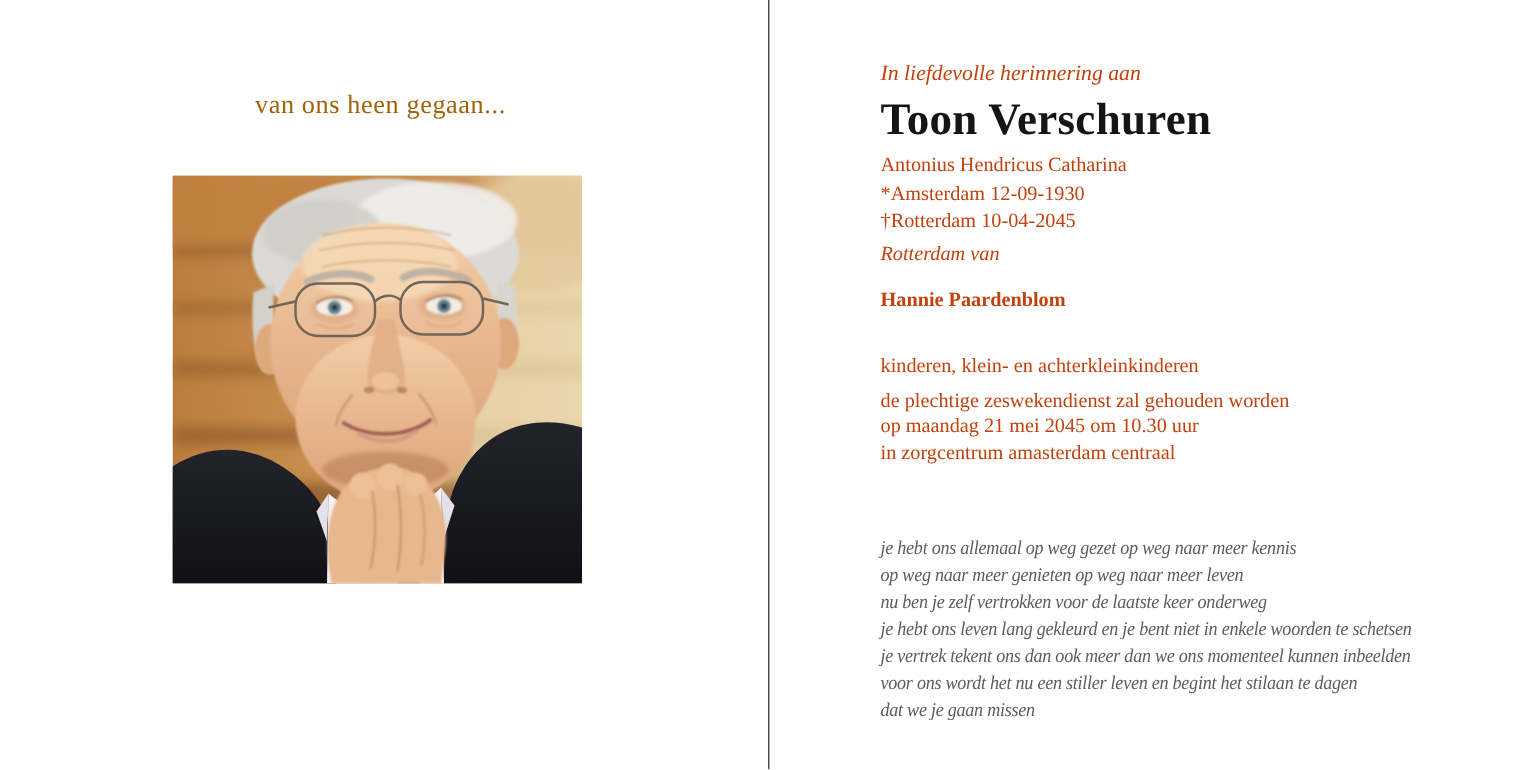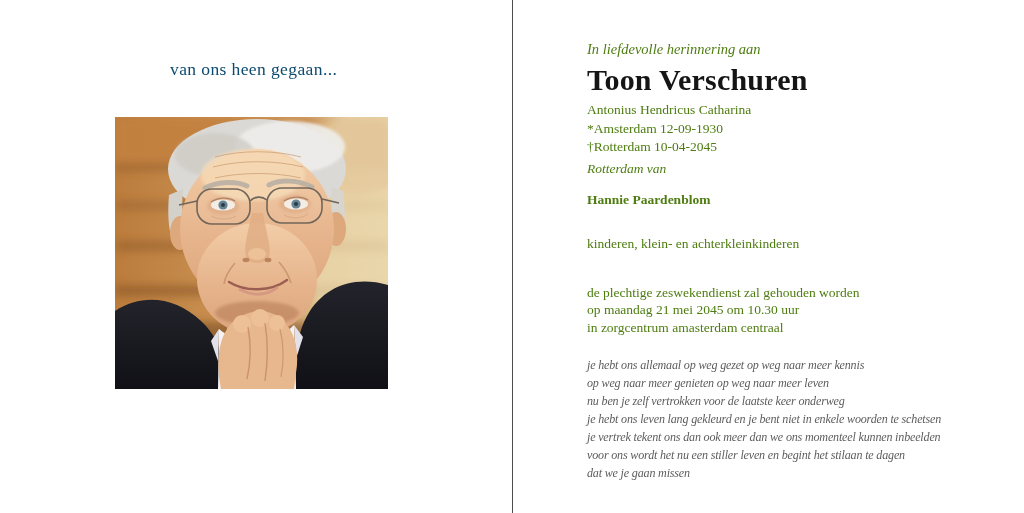--- a/index.html
+++ b/index.html
@@ -1,35 +1,35 @@
 <!DOCTYPE html>
 <html><head>
 <meta charset="utf-8">
 <style>
   html,body{margin:0;padding:0;background:#fff;}
   .card{position:relative;width:1024px;height:513px;background:#ffffff;overflow:hidden;
         font-family:"Liberation Serif","DejaVu Serif",serif;}
   .divider{position:absolute;left:512px;top:0;width:1px;height:513px;background:#4d4d4d;}
 
   
-  .watermark{position:absolute;left:170px;top:59px;font-size:17.5px;color:#0c4a6e;
+  .watermark{position:absolute;left:170px;top:59px;font-size:17.5px;color:#a16207;
              letter-spacing:0.4px;white-space:nowrap;}
   .photo{position:absolute;left:115px;top:117px;width:273px;height:272px;}
   .photo svg{display:block;filter:blur(0.4px) saturate(1.05);}
 
   
-  .rp{position:absolute;left:587px;white-space:nowrap;color:#4d7c0f;}
+  .rp{position:absolute;left:587px;white-space:nowrap;color:#c2410c;}
   .intro{top:41px;font-size:14.5px;font-style:italic;}
   .name{top:63px;font-size:30px;font-weight:bold;color:#151515;letter-spacing:0.2px;}
   .fullname{top:102px;font-size:13.5px;}
   .dates{top:120px;font-size:13.5px;line-height:17.5px;}
   .spouse-label{top:161px;font-size:13.5px;font-style:italic;}
   .spouse-name{top:192px;font-size:13.5px;font-weight:bold;}
   .thanks{top:236px;font-size:13.5px;line-height:16.5px;}
-  .service{top:284px;font-size:13.5px;line-height:17.3px;}
+  .service{top:258px;font-size:13.5px;line-height:17.3px;}
   .poem{top:356px;font-size:13px;line-height:18px;font-style:italic;color:#5c5c5c;
         letter-spacing:-0.2px;transform:scaleX(0.93);transform-origin:0 0;}
 </style>
 </head>
 <body>
 
 <div class="card">
 
   <div class="watermark">van ons heen gegaan...</div>
 

